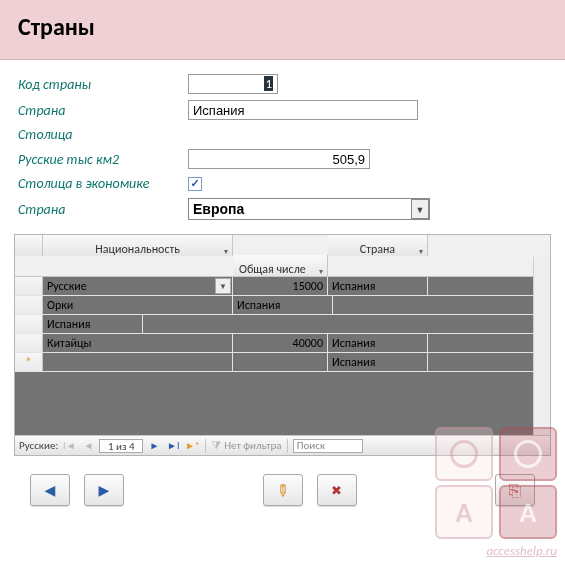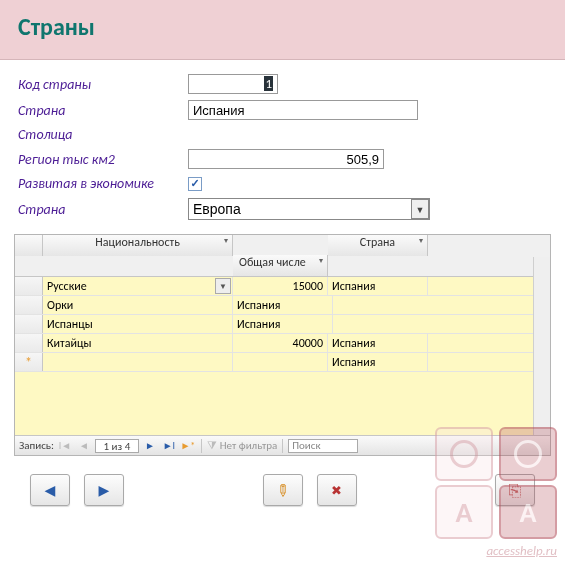--- a/index.html
+++ b/index.html
@@ -11,48 +11,48 @@
     height: 566px;
     position: relative;
     overflow: hidden;
   }
   .header {
     background: #efd0d4;
     padding: 12px 18px 18px 18px;
     border-bottom: 1px solid #d5b5b9;
   }
   .title {
-    color: #0f766e;
+    color: #000000;
     font-size: 24px;
     font-weight: bold;
   }
   .form-area { padding: 14px 18px 4px 18px; }
   .form-row { display: flex; align-items: center; margin-bottom: 6px; }
   .form-label {
     width: 170px;
-    color: #4c1d95;
+    color: #0f766e;
     font-style: italic;
     font-size: 14px;
   }
   .form-input {
     border: 1px solid #999;
     height: 20px;
     padding: 1px 4px;
     font-size: 13px;
     background: #fff;
   }
   .w-small { width: 90px; text-align: right; background:#fff; }
   .w-small.highlight { background:#fff; }
   .w-small .hl { background:#28323a; color:#fff; padding:0 1px;}
   .w-med { width: 230px; }
-  .w-num { width: 196px; text-align: right; padding-left: 16px; }
+  .w-num { width: 182px; text-align: right; padding-left: 16px; }
   .select-wrap { position: relative; width: 242px; }
   .select-input {
     width: 100%; height: 22px; border:1px solid #888;
-    font-weight: normal; font-size:14px; padding:1px 4px;
+    font-weight: bold; font-size:14px; padding:1px 4px;
   }
   .select-btn {
     position:absolute; right:1px; top:1px; width:18px; height:20px;
     border:1px solid #888; background:#efefef; display:flex;
     align-items:center; justify-content:center; font-size:9px; color:#444;
   }
   .checkbox {
     width: 14px; height:14px; border:1px solid #7a9cc6;
     background:#fff; display:flex; align-items:center; justify-content:center;
     color:#2a5ca8; font-size:11px; font-weight:bold;
@@ -63,28 +63,28 @@
     border:1px solid #b5b5b5;
     height: 222px;
     display:flex; flex-direction:column;
     position: relative;
   }
   .grid-header { display:flex; background:#f0f0f0; border-bottom:1px solid #c6c6c6; }
   .row-selector-col { width:28px; border-right:1px solid #c6c6c6; }
   .gh {
     background: linear-gradient(#fafafa,#e6e6e6);
     border-right:1px solid #c6c6c6; height:21px;
-    display:flex; align-items:flex-start; padding:0 6px;
+    display:flex; align-items:flex-end; padding:0 6px;
     font-size:12px; color:#333; position:relative;
   }
   .gh .dd { position:absolute; right:4px; font-size:8px; color:#666;}
   .col-nat { width:190px; justify-content:center;}
   .col-pop { width:95px;margin-top:20px; }
   .col-country { width:100px; justify-content:center;}
-  .grid-body { flex:1; overflow:hidden; background:#fef9c3; position:relative;}
+  .grid-body { flex:1; overflow:hidden; background:#737373; position:relative;}
   .grid-row { display:flex; height:19px; border-bottom:1px solid #e3e3e3;}
   .row-sel {
     width:28px; background:linear-gradient(#f6f6f6,#eaeaea);
     border-right:1px solid #c6c6c6; display:flex; align-items:center;
     justify-content:center; color:#888; font-size:11px;
   }
   .cell { border-right:1px solid #e3e3e3; padding:1px 4px; font-size:12px;
     display:flex; align-items:center; overflow:hidden; white-space:nowrap;}
   .c-nat { width:190px; position:relative;}
   .c-pop { width:95px; justify-content:flex-end;}
@@ -161,25 +161,25 @@
     <div class="form-input w-small highlight"><span class="hl">1</span></div>
   </div>
   <div class="form-row">
     <div class="form-label">Страна</div>
     <input class="form-input w-med" value="Испания" style="">
   </div>
   <div class="form-row">
     <div class="form-label">Столица</div>
   </div>
   <div class="form-row">
-    <div class="form-label">Регион тыс км2</div>
+    <div class="form-label">Русские тыс км2</div>
     <input class="form-input w-num" value="505,9" style="">
   </div>
   <div class="form-row">
-    <div class="form-label">Развитая в экономике</div>
+    <div class="form-label">Столица в экономике</div>
     <div class="checkbox">✓</div>
   </div>
   <div class="form-row">
     <div class="form-label">Страна</div>
     <div class="select-wrap">
       <input class="select-input" value="Европа" style="">
       <div class="select-btn">▼</div>
     </div>
   </div>
 </div>
@@ -210,39 +210,38 @@
       <div class="cell c-pop">15000</div>
       <div class="cell c-country">Испания</div>
     </div>
     <div class="grid-row">
       <div class="row-sel"></div>
       <div class="cell c-nat">Орки</div>
       <div class="cell c-country">Испания</div>
     </div>
     <div class="grid-row">
       <div class="row-sel"></div>
-      <div class="cell c-nat">Испанцы</div>
       <div class="cell c-country">Испания</div>
     </div>
     <div class="grid-row">
       <div class="row-sel"></div>
       <div class="cell c-nat">Китайцы</div>
       <div class="cell c-pop">40000</div>
       <div class="cell c-country">Испания</div>
     </div>
     <div class="grid-row new-row">
       <div class="row-sel"></div>
       <div class="cell c-nat"></div>
       <div class="cell c-pop"></div>
       <div class="cell c-country">Испания</div>
     </div>
   </div>
   <div class="grid-scroll-v"></div>
   <div class="grid-nav">
-    <span>Запись:</span>
+    <span>Русские:</span>
     <div class="nav-btn disabled">I◄</div>
     <div class="nav-btn disabled">◄</div>
     <div class="nav-field">1 из 4</div>
     <div class="nav-btn">►</div>
     <div class="nav-btn">►I</div>
     <div class="nav-btn" style="color:#e89b2f">►*</div>
     <div class="nav-sep"></div>
     <div class="filter-box">
       <span style="color:#bbb">⧩</span>
       <span>Нет фильтра</span>

